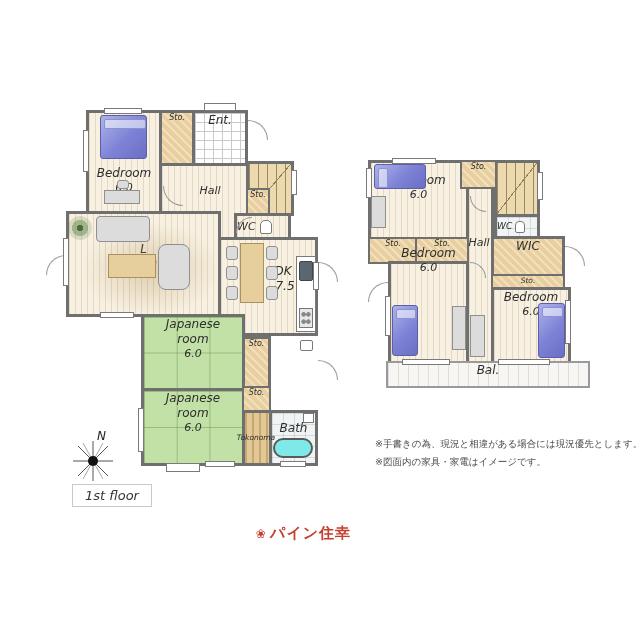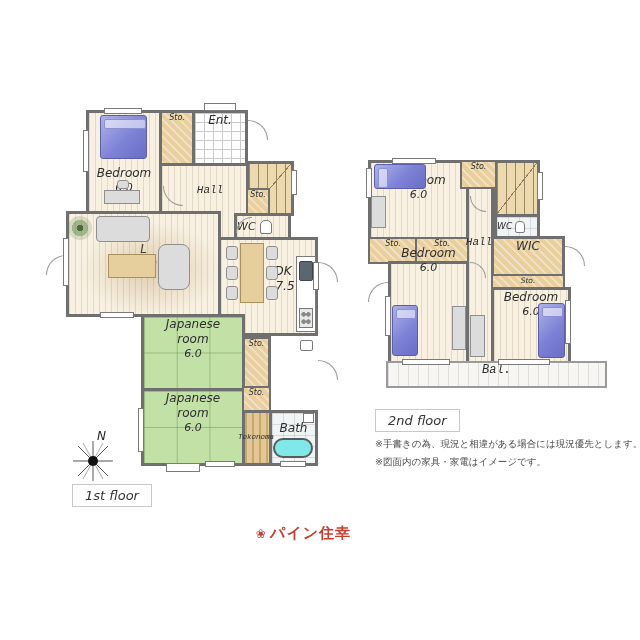--- a/index.html
+++ b/index.html
@@ -26,21 +26,21 @@
         background-size:11px 11px;}
   .stairs{background-color:#ecd9ae;
         background-image:linear-gradient(to bottom right,transparent 49%,#8d7b5a 49% 50.5%,transparent 50.5%),
                          repeating-linear-gradient(90deg,#9b8964 0 1px,transparent 1px 9px);}
   .bal{background:#f7f6f2;border:2px solid #9a9a9a;
         background-image:repeating-linear-gradient(90deg,rgba(150,150,150,.25) 0 1px,transparent 1px 10px);}
   .lbl{font-style:italic;font-size:11px;color:#2e2e2e;line-height:1.25;text-align:center;white-space:nowrap;}
   .lbl.big{font-size:12px;}
   .lbl.sm{font-size:8px;}
   .abslbl{position:absolute;transform:translate(-50%,-50%);font-style:italic;
-          font-size:11px;color:#2e2e2e;white-space:nowrap;z-index:30;font-family:Liberation Mono, monospace;}
+          font-size:11px;color:#2e2e2e;white-space:nowrap;z-index:30;}
   .furn{position:absolute;box-sizing:border-box;z-index:20;}
   .bed{background:linear-gradient(135deg,#aeb3ea 0%,#7d82d6 55%,#6a6fc6 100%);
        border:1px solid #5c5fa8;border-radius:3px;}
   .pillow{position:absolute;background:rgba(255,255,255,.55);border:1px solid #8c90d0;border-radius:2px;}
   .gray{background:#dcdcdc;border:1px solid #8f8f8f;}
   .tan{background:#e7cf9d;border:1px solid #a9915f;}
   .white{background:#fff;border:1px solid #7a7a7a;}
   .win{position:absolute;background:#fff;border:1px solid #7a7a7a;box-sizing:border-box;z-index:25;}
   .arc{position:absolute;width:20px;height:20px;box-sizing:border-box;z-index:24;
        border-top:1px solid #9a9a9a;border-right:1px solid #9a9a9a;border-radius:0 100% 0 0;}
@@ -235,38 +235,37 @@
 
   <div class="room wood" style="left:491px;top:287px;width:80px;height:77px;">
     <span class="lbl big">Bedroom</span>
     <span class="lbl">6.0</span>
   </div>
   <div class="furn bed" style="left:538px;top:303px;width:27px;height:55px;">
     <div class="pillow" style="left:3px;top:3px;width:19px;height:8px;"></div>
   </div>
   <div class="furn gray" style="left:470px;top:315px;width:15px;height:42px;"></div>
 
-  <div class="room bal" style="left:386px;top:361px;width:221px;height:27px;font-family:Liberation Mono, monospace;">
+  <div class="room bal" style="left:386px;top:361px;width:204px;height:27px;">
     <span class="lbl big">Bal.</span>
   </div>
 
   <div class="win" style="left:392px;top:158px;width:44px;height:6px;"></div>
   <div class="win" style="left:366px;top:168px;width:6px;height:30px;"></div>
   <div class="win" style="left:385px;top:296px;width:6px;height:40px;"></div>
   <div class="win" style="left:565px;top:300px;width:6px;height:44px;"></div>
   <div class="win" style="left:537px;top:172px;width:6px;height:28px;"></div>
   <div class="win" style="left:402px;top:359px;width:48px;height:6px;"></div>
   <div class="win" style="left:498px;top:359px;width:52px;height:6px;"></div>
 
   <div class="arc" style="left:470px;top:196px;transform:rotate(180deg);width:16px;height:16px;"></div>
   <div class="arc" style="left:470px;top:262px;width:16px;height:16px;"></div>
   <div class="arc" style="left:565px;top:246px;"></div>
   <div class="arc" style="left:368px;top:282px;transform:rotate(270deg);"></div>
 
-  <div class="floorbox" style="left:375px;top:409px;">2nd floor</div>
 
   <div class="note" style="left:375px;top:438px;">※手書きの為、現況と相違がある場合には現況優先とします。</div>
   <div class="note" style="left:375px;top:456px;">※図面内の家具・家電はイメージです。</div>
 
   <div class="logo" style="left:256px;top:524px;">
     <span class="mark">❀</span>
     <span>パイン住幸</span>
   </div>
 
 </div>

